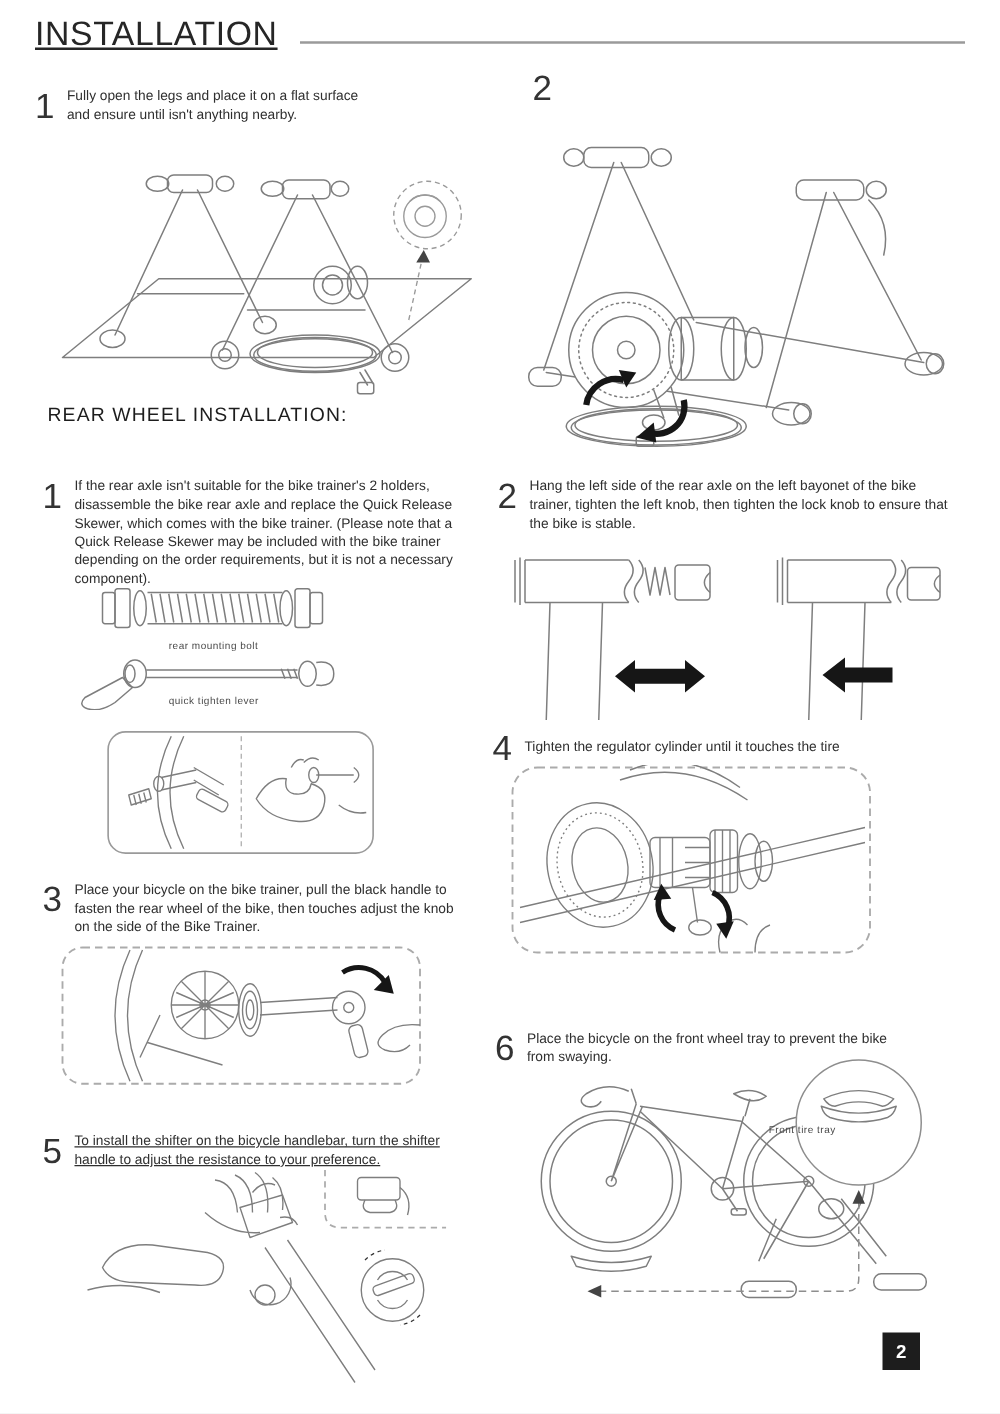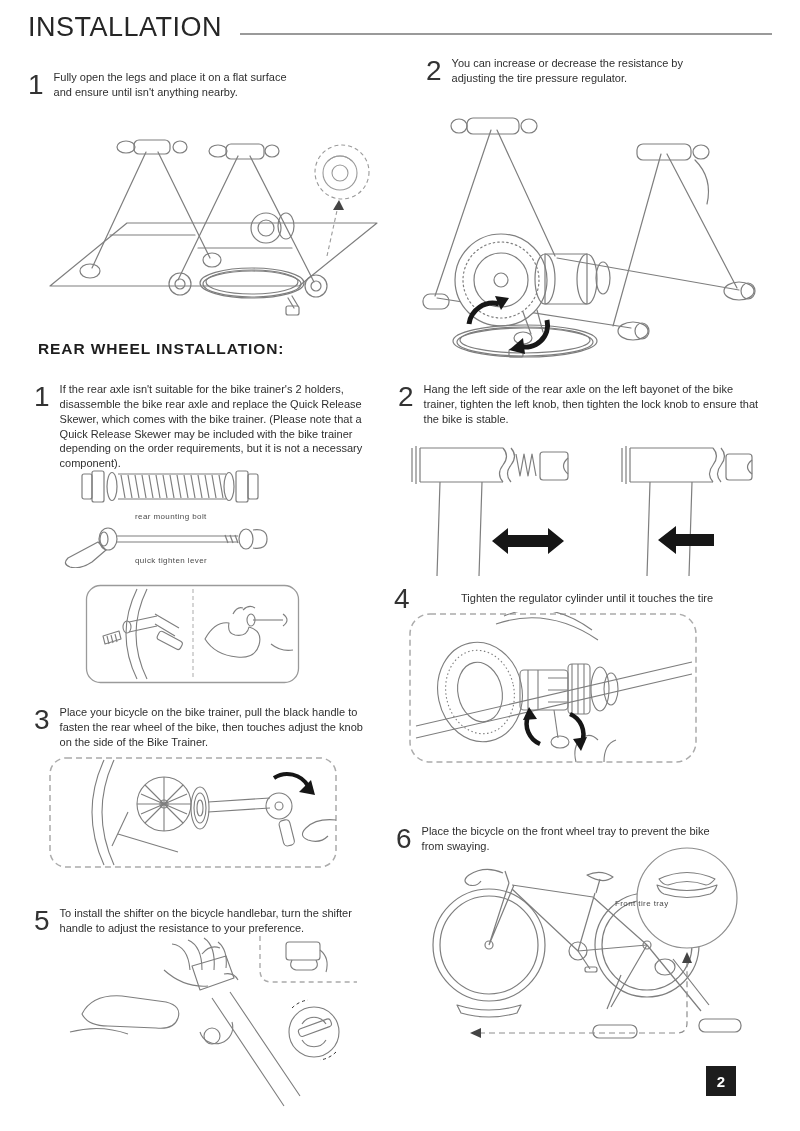--- a/index.html
+++ b/index.html
@@ -32,31 +32,30 @@
     width:30px;height:30px;display:flex;align-items:center;justify-content:center;
     font-size:15px;font-weight:700;
   }
   svg{display:block;}
 </style>
 </head>
 <body>
 
 <div class="page">
 
-  <div class="abs title" style="left:28px;top:12px;">INSTALLATION</div>
+  <div class="abs title" style="left:28px;top:12px;text-decoration:underline;">INSTALLATION</div>
   <div class="abs rule" style="left:240px;top:33px;width:532px;"></div>
 
   <div class="step" style="left:28px;top:70px;width:265px;">
     <span class="num">1</span>
     <p class="txt" style="width:235px;">Fully open the legs and place it on a flat surface and ensure until isn't anything nearby.</p>
   </div>
 
   <div class="step" style="left:426px;top:56px;width:305px;">
     <span class="num">2</span>
-    <p class="txt" style="width:270px;">You can increase or decrease the resistance by adjusting the tire pressure regulator.</p>
   </div>
 
   <svg class="abs" style="left:30px;top:110px;" width="360" height="215" viewBox="0 0 360 215">
     <g stroke="#7e7e7e" fill="none" stroke-width="1.2" stroke-linecap="round" stroke-linejoin="round">
       <path d="M20,176 L97,113 L347,113 L269,176 Z"></path>
       <path d="M116,42 L62,158 M128,42 L180,148"></path>
       <path d="M80,125 L165,125"></path>
       <rect x="104" y="30" width="36" height="14" rx="5"></rect>
       <ellipse cx="96" cy="37" rx="9" ry="6"></ellipse>
       <ellipse cx="150" cy="37" rx="7" ry="6"></ellipse>
@@ -122,21 +121,21 @@
       <rect x="104" y="251" width="14" height="8" rx="2"></rect>
     </g>
     <g stroke="#161616" stroke-width="5" fill="none">
       <path d="M64,226 A24,24 0 0 1 94,206"></path>
       <path d="M142,222 A22,22 0 0 1 114,248"></path>
     </g>
     <polygon points="104,200 90,198 96,212" fill="#161616"></polygon>
     <polygon points="104,252 118,240 120,256" fill="#161616"></polygon>
   </svg>
 
-  <div class="abs rw-heading" style="left:38px;top:340px;font-weight:bold;">REAR WHEEL INSTALLATION:</div>
+  <div class="abs rw-heading" style="left:38px;top:324px;">REAR WHEEL INSTALLATION:</div>
 
   <div class="step" style="left:34px;top:382px;width:350px;">
     <span class="num">1</span>
     <p class="txt" style="width:318px;">If the rear axle isn't suitable for the bike trainer's 2 holders, disassemble the bike rear axle and replace the Quick Release Skewer, which comes with the bike trainer. (Please note that a Quick Release Skewer may be included with the bike trainer depending on the order requirements, but it is not a necessary component).</p>
   </div>
 
   <div class="step" style="left:398px;top:382px;width:370px;">
     <span class="num">2</span>
     <p class="txt" style="width:335px;">Hang the left side of the rear axle on the left bayonet of the bike trainer, tighten the left knob, then tighten the lock knob to ensure that the bike is stable.</p>
   </div>
@@ -211,21 +210,21 @@
       <path d="M70,78 l60,18 M80,56 l-16,34"></path>
     </g>
     <g stroke="#161616" stroke-width="4" fill="none">
       <path d="M226,22 a24,24 0 0 1 34,8"></path>
     </g>
     <polygon points="263,24 267,39 251,36" fill="#161616"></polygon>
   </svg>
 
   <div class="step" style="left:34px;top:906px;width:340px;">
     <span class="num">5</span>
-    <p class="txt" style="width:305px;">To install the shifter on the bicycle handlebar, turn the shifter handle to adjust the resistance to your preference.</p>
+    <p class="txt" style="width:305px;text-decoration:underline;">To install the shifter on the bicycle handlebar, turn the shifter handle to adjust the resistance to your preference.</p>
   </div>
 
   <svg class="abs" style="left:52px;top:936px;" width="305" height="178" viewBox="0 0 305 178">
     <g stroke="#7e7e7e" fill="none" stroke-width="1.1" stroke-linejoin="round">
       <path d="M160,62 L232,170 M178,56 L248,160"></path>
       <path d="M148,96 a16,16 0 1 0 32,-10"></path>
       <circle cx="160" cy="100" r="8"></circle>
       <path d="M140,30 l34,-10 8,22 -34,12 z"></path>
       <path d="M150,18 q8,-10 18,-6"></path>
       <path d="M172,38 q10,-2 14,6"></path>
@@ -262,21 +261,21 @@
       <rect x="318" y="14" width="26" height="26" rx="3"></rect>
       <path d="M344,20 q-9,7 0,14"></path>
       <path d="M242,42 L239,136 M284,42 L281,136"></path>
     </g>
     <polygon points="84,101 100,88 100,95 140,95 140,88 156,101 140,114 140,107 100,107 100,114" fill="#161616"></polygon>
     <polygon points="250,100 268,86 268,94 306,94 306,106 268,106 268,114" fill="#161616"></polygon>
   </svg>
 
   <div class="step center" style="left:394px;top:584px;width:370px;">
     <span class="num">4</span>
-    <p class="txt" style="width:335px;text-align:center;">Tighten the regulator cylinder until it touches the tire</p>
+    <p class="txt" style="width:335px;">Tighten the regulator cylinder until it touches the tire</p>
   </div>
 
   <svg class="abs" style="left:408px;top:612px;" width="290" height="152" viewBox="0 0 290 152">
     <rect x="2" y="2" width="286" height="148" rx="20" stroke="#ababab" stroke-dasharray="6,4" fill="none" stroke-width="1.5"></rect>
     <g stroke="#7e7e7e" fill="none" stroke-width="1.1" stroke-linejoin="round">
       <path d="M8,114 L284,50 M8,126 L284,62"></path>
       <path d="M96,4 Q140,-14 184,18 M88,12 Q140,-6 190,28"></path>
       <ellipse cx="72" cy="80" rx="42" ry="50" transform="rotate(-12 72 80)"></ellipse>
       <ellipse cx="72" cy="80" rx="34" ry="42" transform="rotate(-12 72 80)" stroke-dasharray="1.5,2.5"></ellipse>
       <ellipse cx="72" cy="80" rx="22" ry="30" transform="rotate(-12 72 80)"></ellipse>

